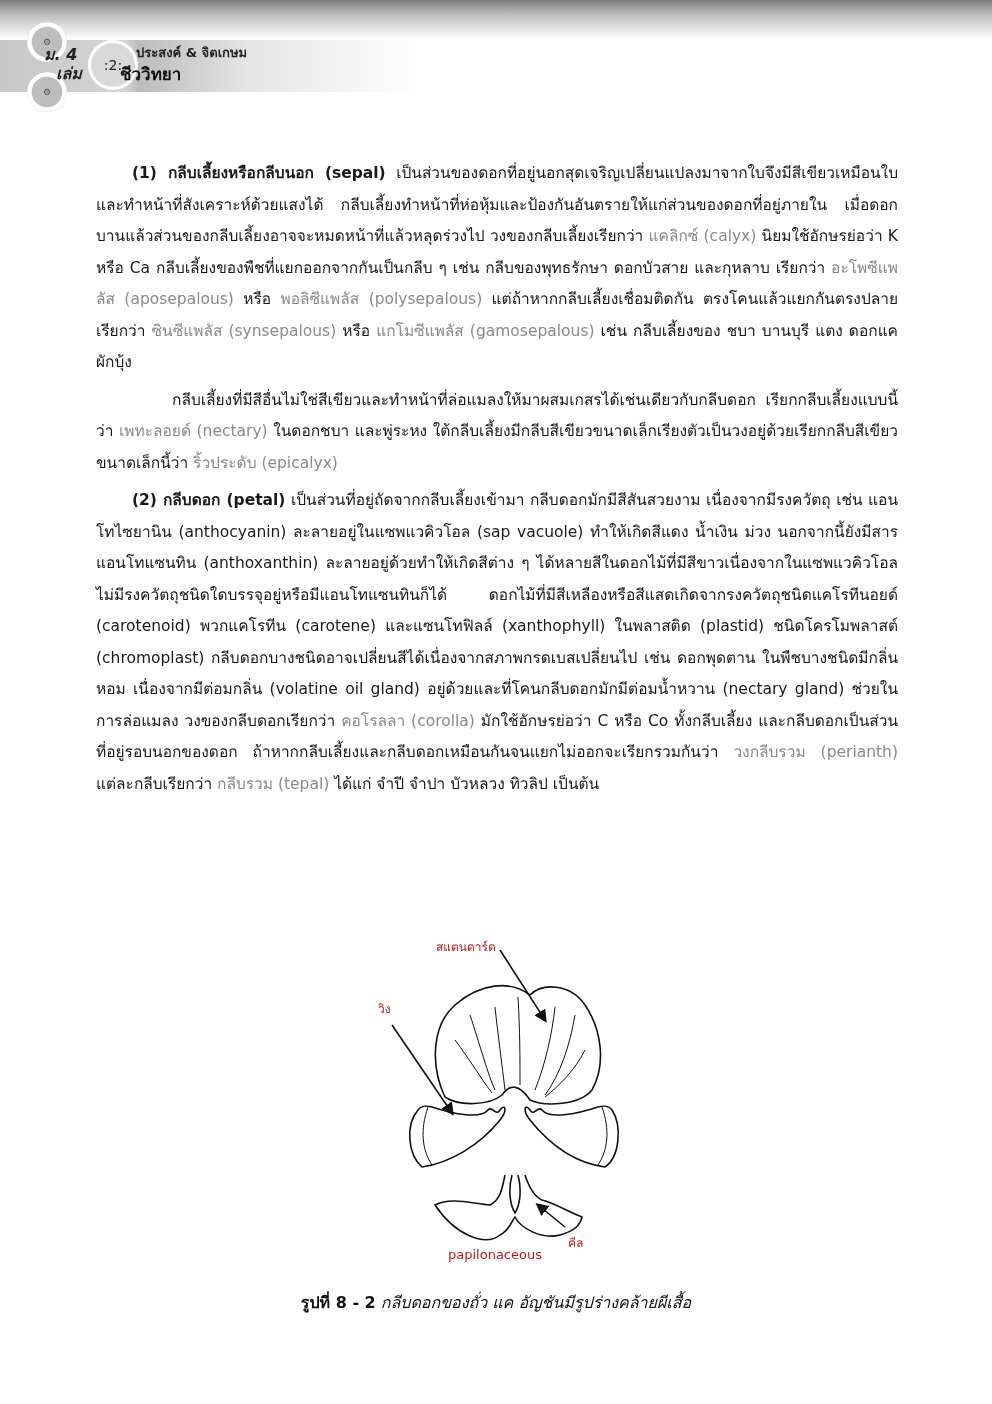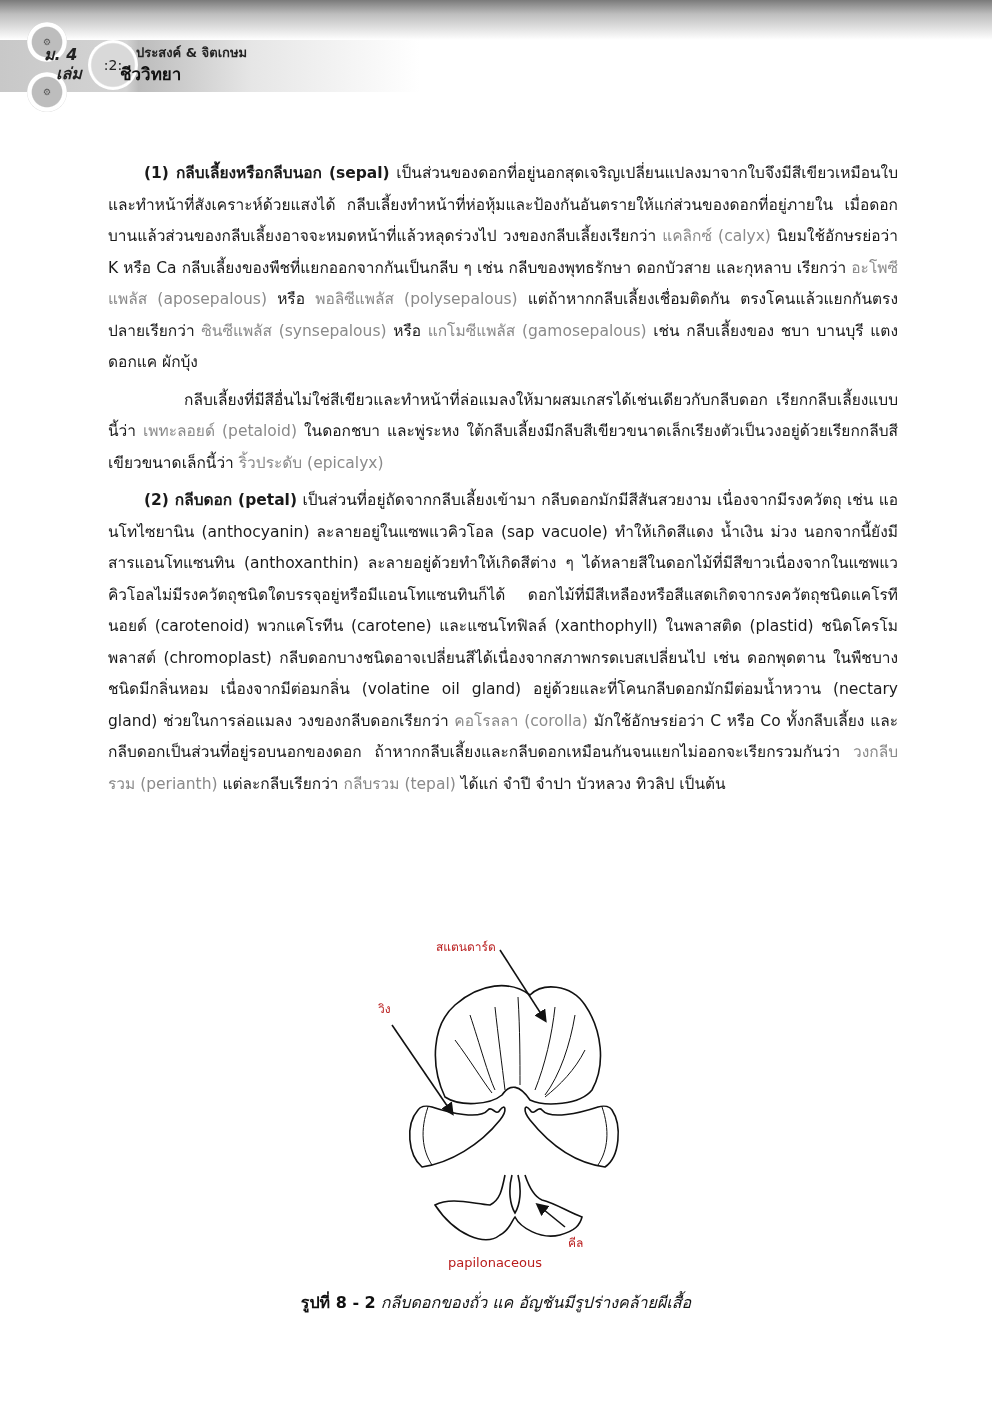--- a/index.html
+++ b/index.html
@@ -38,21 +38,21 @@
   .authors {
     position: absolute; left: 136px; top: 42px; font-size: 13px; color: #222; font-weight: bold;
   }
   .subject {
     position: absolute; left: 120px; top: 60px; font-size: 17px; color: #111; font-weight: bold;
   }
   .content {
     position: absolute; left: 96px; top: 158px; width: 802px;
     font-size: 15.5px; line-height: 31.5px; text-align: justify;
   }
-  .content p { margin: 0 0 6px 12px; text-indent: 36px; }
+  .content p { margin: 0 0 6px 0; text-indent: 36px; }
   .content p.indent-more { text-indent: 76px; }
   .term { color: #8a8a8a; }
   .bold { font-weight: bold; }
   .figure {
     position: absolute; left: 370px; top: 935px; width: 290px; height: 340px;
   }
   .fig-label { position: absolute; font-size: 12px; color: #b91c1c; }
   .caption {
     position: absolute; left: 0; top: 1290px; width: 992px; text-align: center;
     font-size: 16px; color: #111;
@@ -80,21 +80,21 @@
   <span class="chapter">:2:</span>
 </div>
 <div class="authors">ประสงค์ &amp; จิตเกษม</div>
 <div class="subject">ชีววิทยา</div>
 
 <div class="content">
   <p>
     <span class="bold">(1)  กลีบเลี้ยงหรือกลีบนอก (sepal)</span><span> เป็นส่วนของดอกที่อยู่นอกสุดเจริญเปลี่ยนแปลงมาจากใบจึงมีสีเขียวเหมือนใบและทำหน้าที่สังเคราะห์ด้วยแสงได้ กลีบเลี้ยงทำหน้าที่ห่อหุ้มและป้องกันอันตรายให้แก่ส่วนของดอกที่อยู่ภายใน เมื่อดอกบานแล้วส่วนของกลีบเลี้ยงอาจจะหมดหน้าที่แล้วหลุดร่วงไป วงของกลีบเลี้ยงเรียกว่า </span><span class="term">แคลิกซ์ (calyx)</span><span> นิยมใช้อักษรย่อว่า K หรือ Ca กลีบเลี้ยงของพืชที่แยกออกจากกันเป็นกลีบ ๆ เช่น กลีบของพุทธรักษา ดอกบัวสาย และกุหลาบ เรียกว่า </span><span class="term">อะโพซีแพลัส (aposepalous)</span><span> หรือ </span><span class="term">พอลิซีแพลัส (polysepalous)</span><span> แต่ถ้าหากกลีบเลี้ยงเชื่อมติดกัน ตรงโคนแล้วแยกกันตรงปลายเรียกว่า </span><span class="term">ซินซีแพลัส (synsepalous)</span><span> หรือ </span><span class="term">แกโมซีแพลัส (gamosepalous)</span><span> เช่น กลีบเลี้ยงของ ชบา บานบุรี แตง ดอกแค ผักบุ้ง</span>
   </p>
   <p class="indent-more">
-    <span>กลีบเลี้ยงที่มีสีอื่นไม่ใช่สีเขียวและทำหน้าที่ล่อแมลงให้มาผสมเกสรได้เช่นเดียวกับกลีบดอก เรียกกลีบเลี้ยงแบบนี้ว่า </span><span class="term">เพทะลอยด์ (petaloid)</span><span> ในดอกชบา และพู่ระหง ใต้กลีบเลี้ยงมีกลีบสีเขียวขนาดเล็กเรียงตัวเป็นวงอยู่ด้วยเรียกกลีบสีเขียวขนาดเล็กนี้ว่า </span><span class="term">ริ้วประดับ (epicalyx)</span>
+    <span>กลีบเลี้ยงที่มีสีอื่นไม่ใช่สีเขียวและทำหน้าที่ล่อแมลงให้มาผสมเกสรได้เช่นเดียวกับกลีบดอก เรียกกลีบเลี้ยงแบบนี้ว่า </span><span class="term">เพทะลอยด์ (nectary)</span><span> ในดอกชบา และพู่ระหง ใต้กลีบเลี้ยงมีกลีบสีเขียวขนาดเล็กเรียงตัวเป็นวงอยู่ด้วยเรียกกลีบสีเขียวขนาดเล็กนี้ว่า </span><span class="term">ริ้วประดับ (epicalyx)</span>
   </p>
   <p>
     <span class="bold">(2)  กลีบดอก (petal)</span><span> เป็นส่วนที่อยู่ถัดจากกลีบเลี้ยงเข้ามา กลีบดอกมักมีสีสันสวยงาม เนื่องจากมีรงควัตถุ เช่น แอนโทไซยานิน (anthocyanin) ละลายอยู่ในแซพแวคิวโอล (sap vacuole) ทำให้เกิดสีแดง น้ำเงิน ม่วง นอกจากนี้ยังมีสารแอนโทแซนทิน (anthoxanthin) ละลายอยู่ด้วยทำให้เกิดสีต่าง ๆ ได้หลายสีในดอกไม้ที่มีสีขาวเนื่องจากในแซพแวคิวโอลไม่มีรงควัตถุชนิดใดบรรจุอยู่หรือมีแอนโทแซนทินก็ได้ ดอกไม้ที่มีสีเหลืองหรือสีแสดเกิดจากรงควัตถุชนิดแคโรทีนอยด์ (carotenoid) พวกแคโรทีน (carotene) และแซนโทฟิลล์ (xanthophyll) ในพลาสติด (plastid) ชนิดโครโมพลาสต์ (chromoplast) กลีบดอกบางชนิดอาจเปลี่ยนสีได้เนื่องจากสภาพกรดเบสเปลี่ยนไป เช่น ดอกพุดตาน ในพืชบางชนิดมีกลิ่นหอม เนื่องจากมีต่อมกลิ่น (volatine oil gland) อยู่ด้วยและที่โคนกลีบดอกมักมีต่อมน้ำหวาน (nectary gland) ช่วยในการล่อแมลง วงของกลีบดอกเรียกว่า </span><span class="term">คอโรลลา (corolla)</span><span> มักใช้อักษรย่อว่า C หรือ Co ทั้งกลีบเลี้ยง และกลีบดอกเป็นส่วนที่อยู่รอบนอกของดอก ถ้าหากกลีบเลี้ยงและกลีบดอกเหมือนกันจนแยกไม่ออกจะเรียกรวมกันว่า </span><span class="term">วงกลีบรวม (perianth)</span><span> แต่ละกลีบเรียกว่า </span><span class="term">กลีบรวม (tepal)</span><span> ได้แก่ จำปี จำปา บัวหลวง ทิวลิป เป็นต้น</span>
   </p>
 </div>
 
 <div class="figure">
   <svg width="290" height="340" viewBox="0 0 290 340">
     <defs>
       <marker id="ah" markerWidth="8" markerHeight="8" refX="6" refY="4" orient="auto">
@@ -122,18 +122,18 @@
       <path d="M142,240 C138,255 140,270 145,278 C150,270 152,255 148,240 M135,240 C132,255 130,265 120,270 C100,268 80,262 65,270 C85,300 115,312 130,300 C140,295 142,285 145,282 C150,292 170,305 190,300 C205,296 210,290 212,282 C200,278 185,268 172,265 C165,262 160,255 155,240"></path>
 
       <line x1="130" y1="15" x2="175" y2="85" marker-end="url(#ah)"></line>
       <line x1="22" y1="90" x2="82" y2="178" marker-end="url(#ah)"></line>
       <line x1="195" y1="292" x2="168" y2="270" marker-end="url(#ah)"></line>
     </g>
   </svg>
   <span class="fig-label" style="left:66px; top:2px;">สแตนดาร์ด</span>
   <span class="fig-label" style="left:8px; top:64px;text-align:right;">วิง</span>
   <span class="fig-label" style="left:198px; top:298px;">คีล</span>
-  <span class="fig-label" style="left:78px; top:312px; font-size:13px;margin-top:8px;">papilonaceous</span>
+  <span class="fig-label" style="left:78px; top:312px; font-size:13px;">papilonaceous</span>
 </div>
 
 <div class="caption">
   <span class="num">รูปที่ 8 - 2</span><span class="txt"> กลีบดอกของถั่ว แค อัญชันมีรูปร่างคล้ายผีเสื้อ</span>
 </div>
 
 </body></html>

